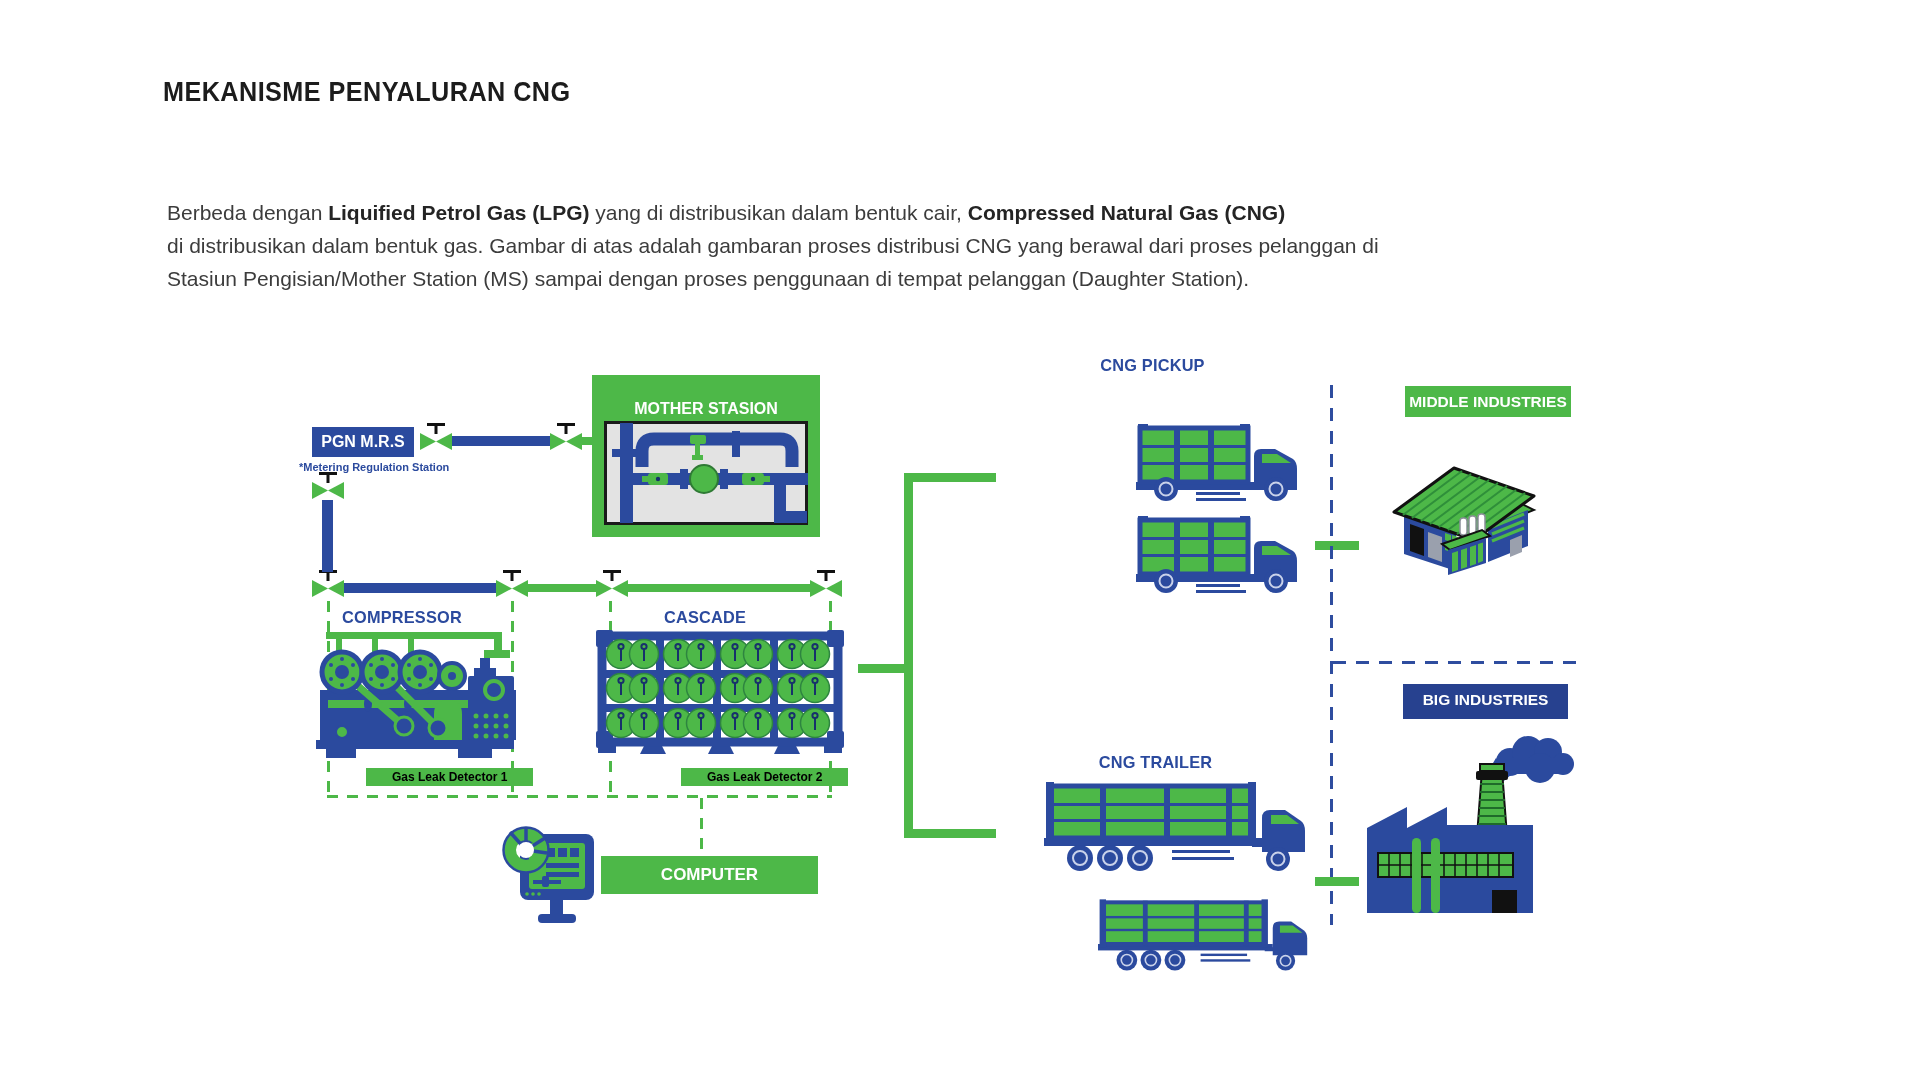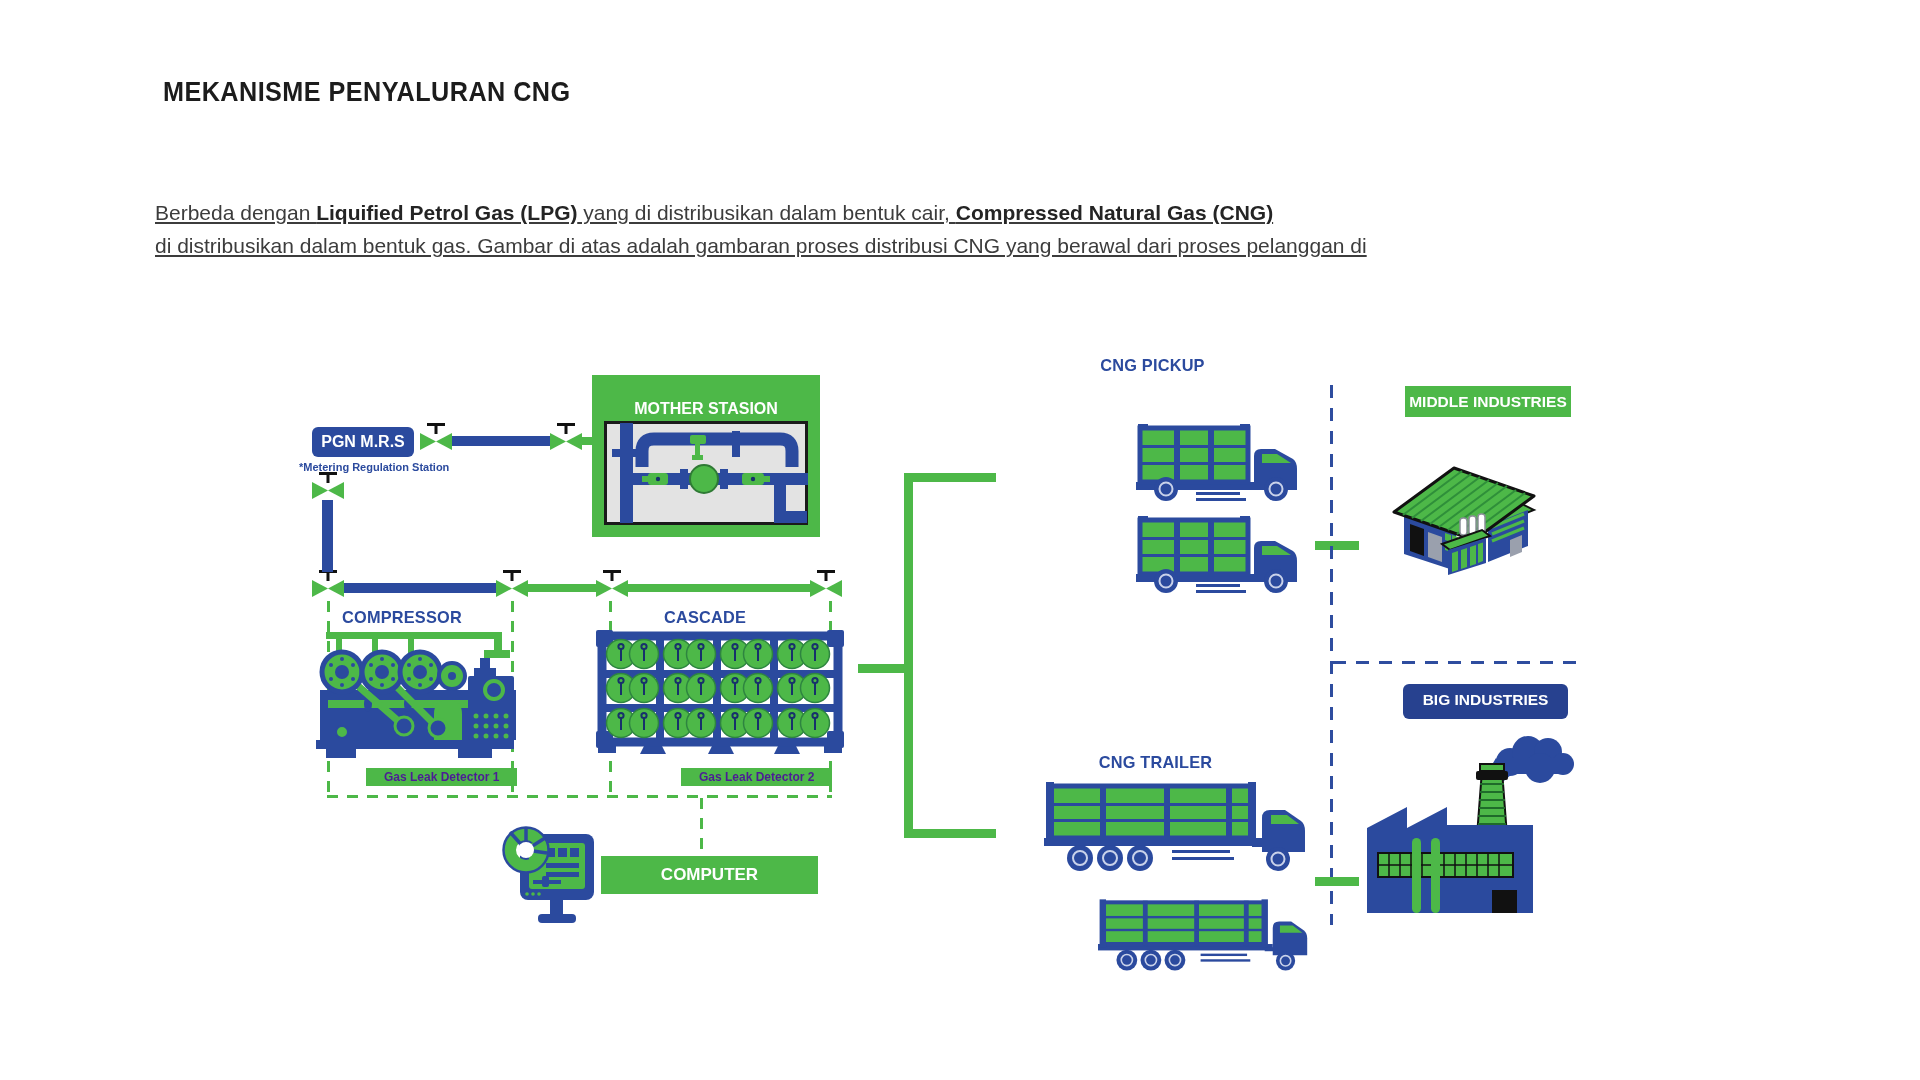--- a/index.html
+++ b/index.html
@@ -1,27 +1,27 @@
 <!DOCTYPE html>
 <html><head>
 <meta charset="utf-8">
 <style>
   html,body{margin:0;padding:0;background:#fff;}
   #page{position:relative;width:1920px;height:1080px;background:#fff;overflow:hidden;
         font-family:"Liberation Sans","DejaVu Sans",sans-serif;}
   .abs{position:absolute;}
   #title{left:163px;top:76px;font-size:28px;font-weight:700;color:#1c1c1c;
          transform:scaleX(.90);transform-origin:left center;letter-spacing:.5px;white-space:nowrap;}
-  #para{left:155px;top:196px;width:1260px;font-size:21px;line-height:33px;color:#3c3c3c;text-decoration:underline;}
+  #para{left:167px;top:196px;width:1260px;font-size:21px;line-height:33px;color:#3c3c3c;}
   #para b{color:#242424;}
-  .bluebox{background:#2b4a9e;color:#fff;font-weight:700;text-align:center;border-radius:6px;}
+  .bluebox{background:#2b4a9e;color:#fff;font-weight:700;text-align:center;}
   .greenbox{background:#4db848;color:#fff;font-weight:700;text-align:center;}
   .lbl-blue{color:#2b4a9e;font-weight:700;font-size:17px;text-align:center;
             transform:scaleX(.96);transform-origin:center;white-space:nowrap;letter-spacing:.2px;}
-  .badge{background:#4db848;color:#4c1d95;font-size:12px;font-weight:700;padding:2px 18px;white-space:nowrap;}
+  .badge{background:#4db848;color:#000000;font-size:12px;font-weight:700;padding:2px 26px;white-space:nowrap;}
   .pipe-b{background:#2b4a9e;}
   .pipe-g{background:#4db848;}
   .dashv-g{width:3px;background:repeating-linear-gradient(180deg,#4db848 0 11px,transparent 11px 20px);}
   .dashh-g{height:3px;background:repeating-linear-gradient(90deg,#4db848 0 11px,transparent 11px 20px);}
   .dashv-b{width:3px;background:repeating-linear-gradient(180deg,#2e4d9f 0 13px,transparent 13px 23px);}
   .dashh-b{height:3px;background:repeating-linear-gradient(90deg,#2e4d9f 0 13px,transparent 13px 23px);}
   .sq{transform:scaleX(.97);transform-origin:center;}
 </style>
 </head>
 <body>
@@ -79,20 +79,21 @@
   </defs>
 </svg>
 
 <div id="page">
 
   <div id="title" class="abs">MEKANISME PENYALURAN CNG</div>
 
   <p id="para" class="abs" style="margin:0">
     <span>Berbeda dengan </span><b>Liquified Petrol Gas (LPG)</b><span> yang di distribusikan dalam bentuk cair, </span><b>Compressed Natural Gas (CNG)</b><br>
     <span>di distribusikan dalam bentuk gas. Gambar di atas adalah gambaran proses distribusi CNG yang berawal dari proses pelanggan di</span><br>
+    <span>Stasiun Pengisian/Mother Station (MS) sampai dengan proses penggunaan di tempat pelanggan (Daughter Station).</span>
   </p>
 
   <div class="abs bluebox" style="left:312px;top:427px;width:102px;height:30px;line-height:30px;font-size:16px;">
     <span class="sq">PGN M.R.S</span>
   </div>
   <div class="abs" style="left:299px;top:461px;font-size:11px;font-weight:700;color:#2b4a9e;white-space:nowrap;">*Metering Regulation Station</div>
 
   <svg class="abs" style="left:419px;top:423px" width="34" height="28">
       <use href="#valve-sym"></use>
     </svg>

